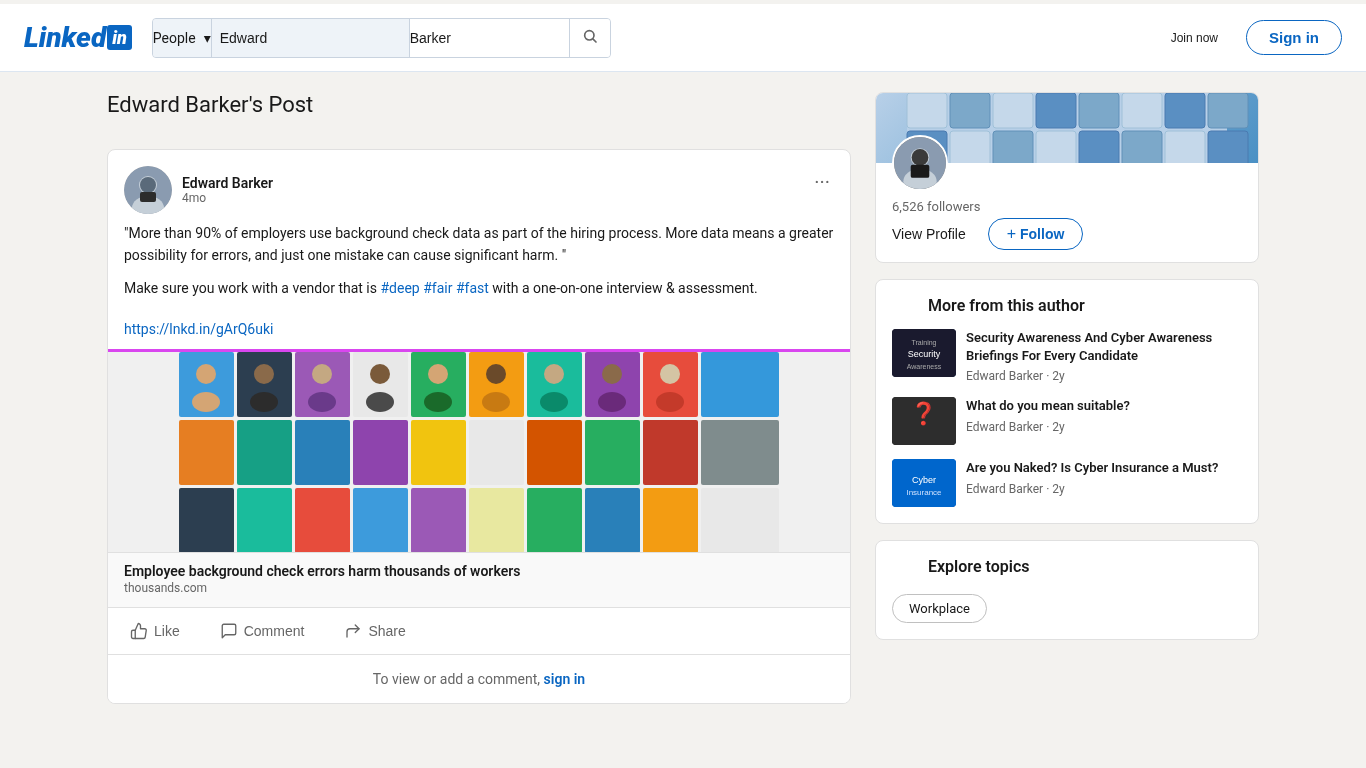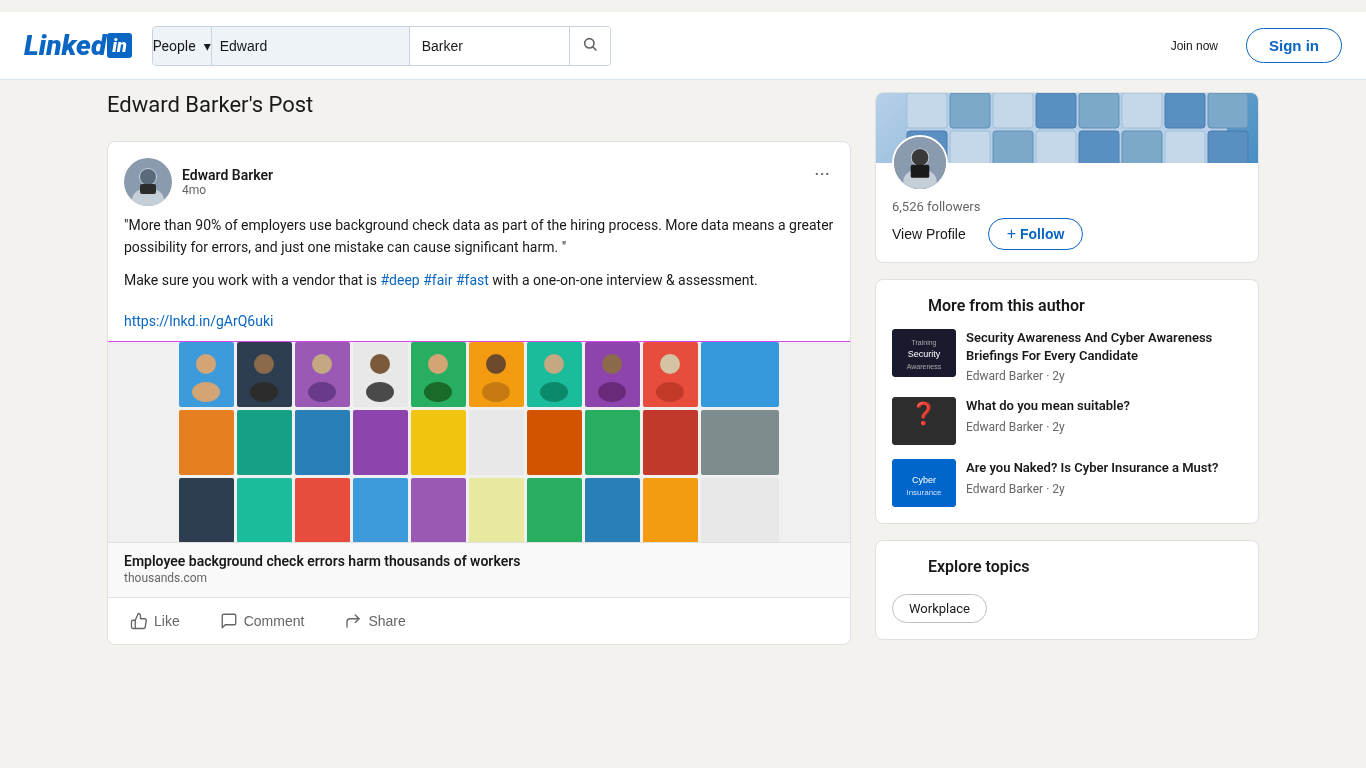--- a/index.html
+++ b/index.html
@@ -7,57 +7,57 @@
 
     
     .header {
       background: #fff;
       border-bottom: 1px solid #dce6f1;
       display: flex;
       align-items: center;
       padding: 0 24px;
       height: 68px;
       position: sticky;
-      top: 12px;
+      top: 4px;
       z-index: 100;
       gap: 12px;
     }
     .logo { display: flex; align-items: center; text-decoration: none; margin-right: 8px; }
     .logo-text { font-size: 28px; font-weight: 900; color: #0a66c2; font-style: italic; }
     .logo-box { background: #0a66c2; color: #fff; font-size: 18px; font-weight: 900; font-style: italic; padding: 2px 5px; border-radius: 3px; margin-left: 1px; }
     .search-bar { display: flex; align-items: center; border: 1.5px solid #c9d3df; border-radius: 4px; overflow: hidden; background: #eef3f8; height: 40px; }
     .search-dropdown { display: flex; align-items: center; padding: 0 0; background: #eef3f8; border-right: 1px solid #c9d3df; height: 100%; cursor: pointer; font-size: 14px; color: #191919; gap: 4px; white-space: nowrap; }
     .search-input { border: none; background: #eef3f8; outline: none; padding: 0 8px; font-size: 14px; height: 100%; color: #191919; }
-    .search-input-last { border: none; background: #fff; outline: none; padding: 0 12px; font-size: 14px; height: 100%; color: #191919; border-left: 1px solid #c9d3df; width: 160px; }
+    .search-input-last { border: none; background: #fff; outline: none; padding: 0 0; font-size: 14px; height: 100%; color: #191919; border-left: 1px solid #c9d3df; width: 160px; }
     .search-btn { background: #fff; border: none; border-left: 1px solid #c9d3df; height: 100%; padding: 0 12px; cursor: pointer; color: #666; }
     .header-spacer { flex: 1; }
     .join-now-btn { font-size: 12px; color: #191919; background: none; border: none; cursor: pointer; font-weight: 500; padding: 6px 16px; }
     .sign-in-btn { font-size: 15px; color: #0a66c2; border: 1.5px solid #0a66c2; border-radius: 24px; background: none; cursor: pointer; font-weight: 600; padding: 8px 22px; }
 
     
     .page-layout { display: flex; max-width: 1200px; margin: 24px auto; gap: 24px; padding: 0 24px; align-items: flex-start; }
     .main-content { flex: 1; min-width: 0; }
     .sidebar { width: 384px; flex-shrink: 0; }
 
     
-    .page-title { font-size: 22px; font-weight: 400; color: #191919; margin-bottom: 24px; }
+    .page-title { font-size: 22px; font-weight: 400; color: #191919; margin-bottom: 32px; }
 
     
     .post-card { background: #fff; border: 1px solid #e0e0e0; border-radius: 8px; overflow: hidden; }
     .post-header { display: flex; align-items: flex-start; justify-content: space-between; padding: 16px 16px 8px; }
     .post-author-info { display: flex; align-items: center; gap: 10px; }
     .author-avatar { width: 48px; height: 48px; border-radius: 50%; background: #c0c0c0; overflow: hidden; display: flex; align-items: center; justify-content: center; }
     .author-name { font-size: 14px; font-weight: 600; color: #191919; }
     .post-time { font-size: 12px; color: #666; }
     .post-menu { color: #666; font-size: 20px; cursor: pointer; display: flex; align-items: center; gap: 2px; padding: 4px; }
     .post-body { padding: 0 16px 12px; font-size: 14px; line-height: 1.6; color: #191919; }
     .post-body p { margin-bottom: 10px; }
     .hashtag { color: #0a66c2; }
     .post-link { color: #0a66c2; text-decoration: none; font-size: 14px; display: block; margin-bottom: 12px; padding: 0 16px; }
-    .post-image-container { width: 100%; border-top: 1px solid #d946ef; }
+    .post-image-container { width: 100%; border-top: 3px solid #d946ef; }
     .article-preview { padding: 10px 16px 12px; background: #f9f9f9; border-top: 1px solid #e0e0e0; }
     .article-title { font-size: 14px; font-weight: 600; color: #191919; margin-bottom: 2px; }
     .article-source { font-size: 12px; color: #666; }
     .post-actions { display: flex; align-items: center; gap: 12px; padding: 4px 8px; border-top: 1px solid #e0e0e0; }
     .action-btn { display: flex; align-items: center; gap: 6px; padding: 10px 14px; background: none; border: none; cursor: pointer; color: #666; font-size: 14px; font-weight: 500; border-radius: 4px; }
     .comment-section { padding: 16px; border-top: 1px solid #e0e0e0; background: #fff; text-align: center; font-size: 14px; color: #666; }
     .sign-in-link { color: #0a66c2; font-weight: 600; text-decoration: none; cursor: pointer; }
 
     
     .profile-card { background: #fff; border: 1px solid #e0e0e0; border-radius: 8px; overflow: hidden; margin-bottom: 16px; }
@@ -236,20 +236,24 @@
         </button>
         <button class="action-btn">
           <svg width="18" height="18" viewBox="0 0 24 24" fill="none" stroke="currentColor" stroke-width="1.8" stroke-linecap="round" stroke-linejoin="round">
             <polyline points="15 14 20 9 15 4"></polyline>
               <path d="M4 20v-7a4 4 0 0 1 4-4h12"></path>
           </svg>
           <span>Share</span>
         </button>
       </div>
 
+      <div class="comment-section">
+        <span>To view or add a comment,</span>
+        <a class="sign-in-link" href="#">sign in</a>
+      </div>
     </div>
   </main>
 
   <aside class="sidebar">
 
     <div class="profile-card">
       <div class="profile-cover">
         <svg width="100%" height="70" viewBox="0 0 320 70" xmlns="http://www.w3.org/2000/svg">
           <rect width="320" height="70" fill="#b8d0e8"></rect>
 

